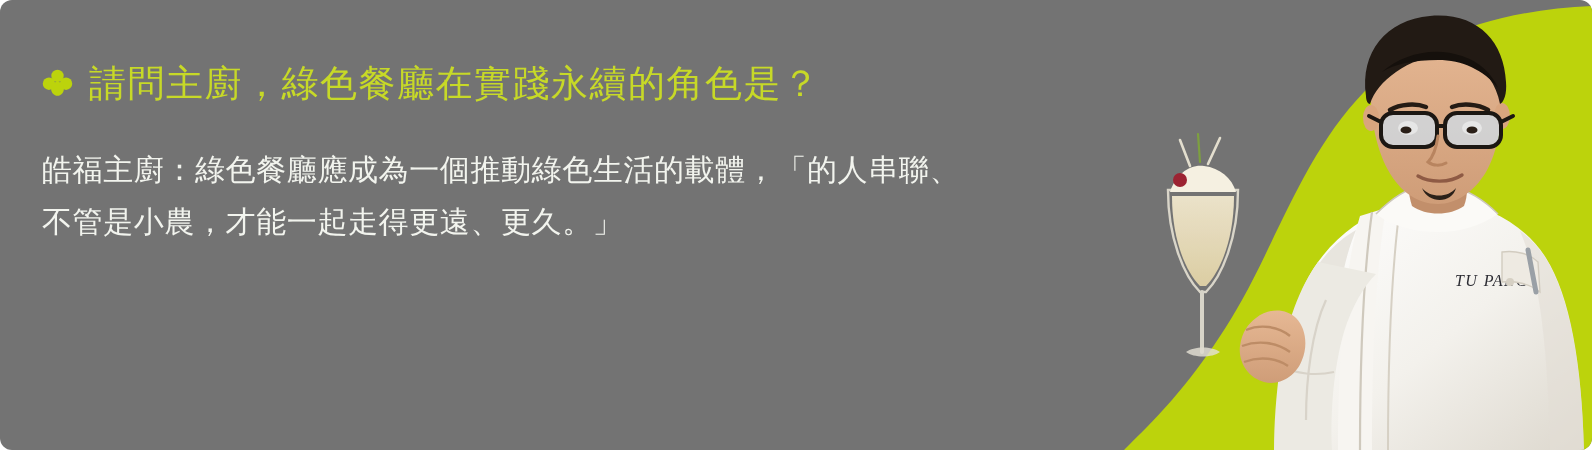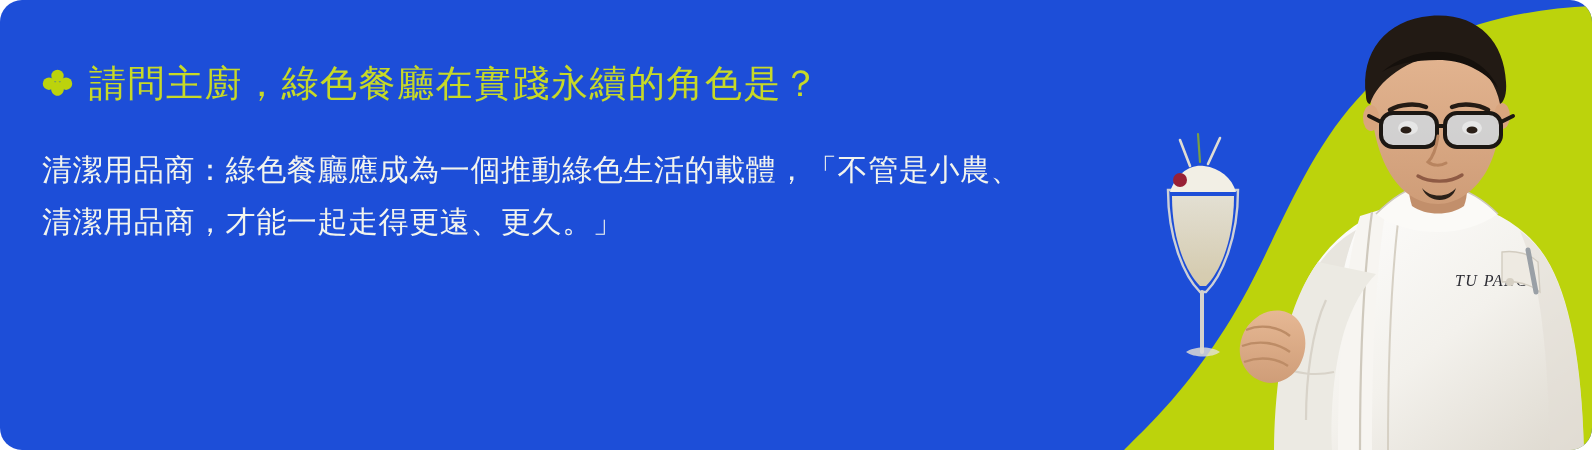--- a/index.html
+++ b/index.html
@@ -9,22 +9,22 @@
   }
   body {
     font-family: "Liberation Serif", "DejaVu Serif", serif;
   }
 
   .banner {
     position: relative;
     width: 1592px;
     height: 450px;
     overflow: hidden;
-    background: #1d4ed8;
-    border-radius: 22px;
+    background: #737373;
+    border-radius: 12px;
     box-sizing: border-box;
   }
 
   
   .blob-layer {
     position: absolute;
     inset: 0;
     z-index: 1;
     pointer-events: none;
   }
@@ -107,22 +107,22 @@
           <circle cx="16" cy="7.2" r="6.4" fill="#bcd30c"></circle>
           <circle cx="24.8" cy="15.2" r="6.4" fill="#bcd30c"></circle>
           <circle cx="7.2" cy="15.2" r="6.4" fill="#bcd30c"></circle>
           <path d="M16 13.2c4 0 6.6 3.6 6.6 7.4S19.6 27.6 16 27.6 9.4 24.4 9.4 20.6 12 13.2 16 13.2z" fill="#bcd30c"></path>
         </svg>
       </span>
       <span>請問主廚，綠色餐廳在實踐永續的角色是？</span>
     </h2>
 
     <p class="body-copy">
-      <span class="line">清潔用品商：綠色餐廳應成為一個推動綠色生活的載體，「不管是小農、</span>
-      <span class="line">清潔用品商，才能一起走得更遠、更久。」</span>
+      <span class="line">皓福主廚：綠色餐廳應成為一個推動綠色生活的載體，「的人串聯、</span>
+      <span class="line">不管是小農，才能一起走得更遠、更久。」</span>
     </p>
 
   </div>
 
   <div class="chef-figure">
     <svg viewBox="0 0 442 450" aria-hidden="true">
       <defs>
         <clipPath id="figclip">
             <rect x="0" y="0" width="442" height="450"></rect>
           </clipPath>

